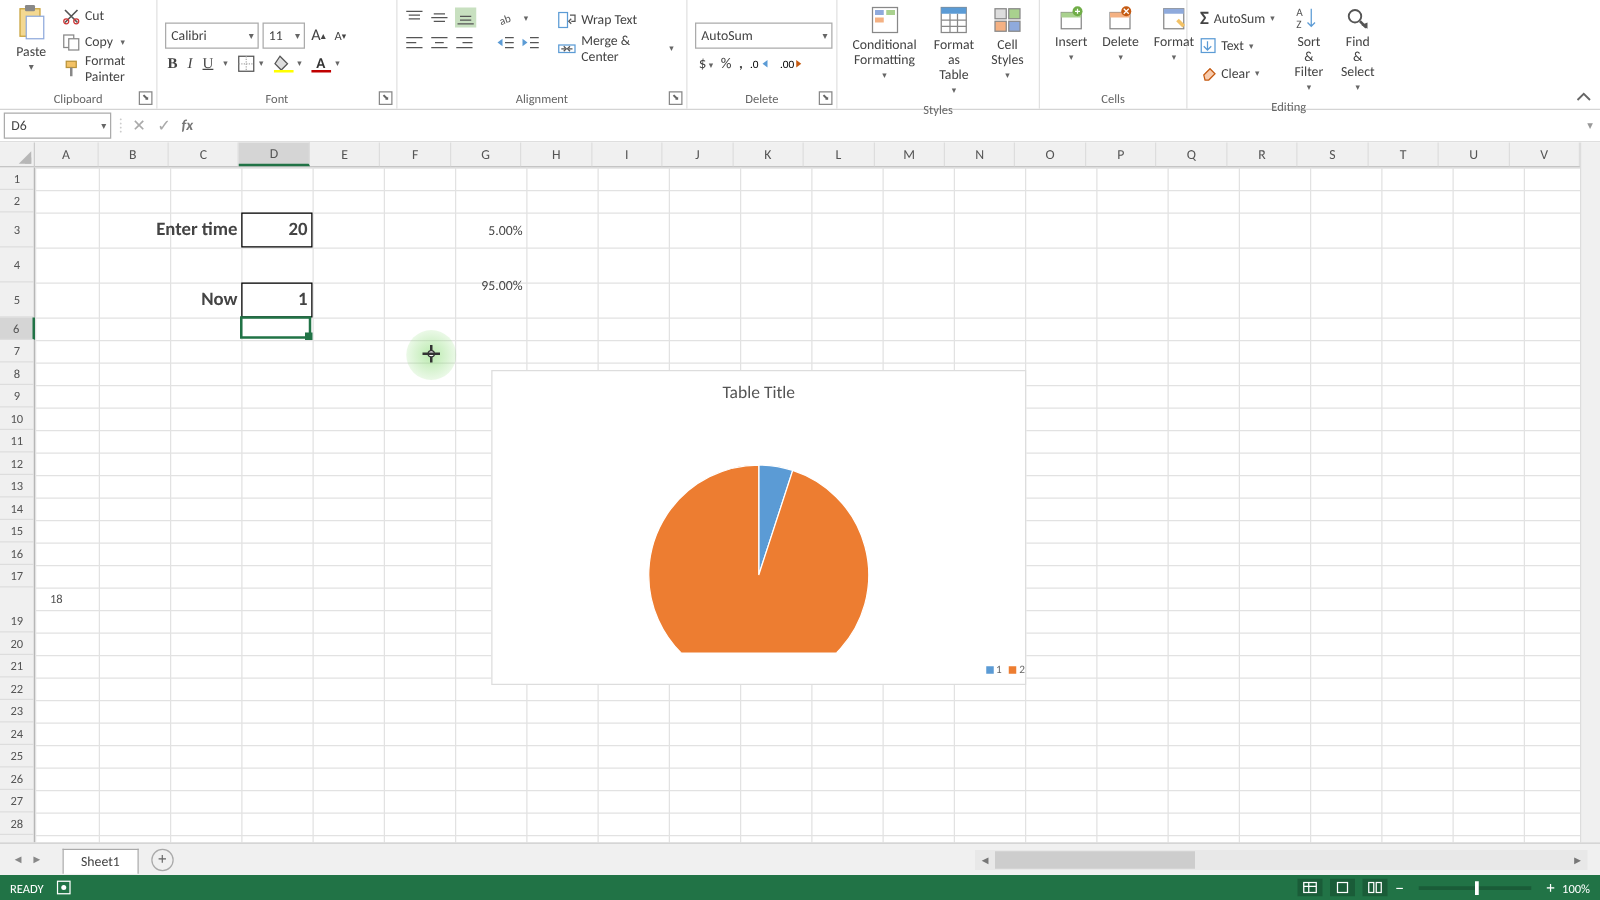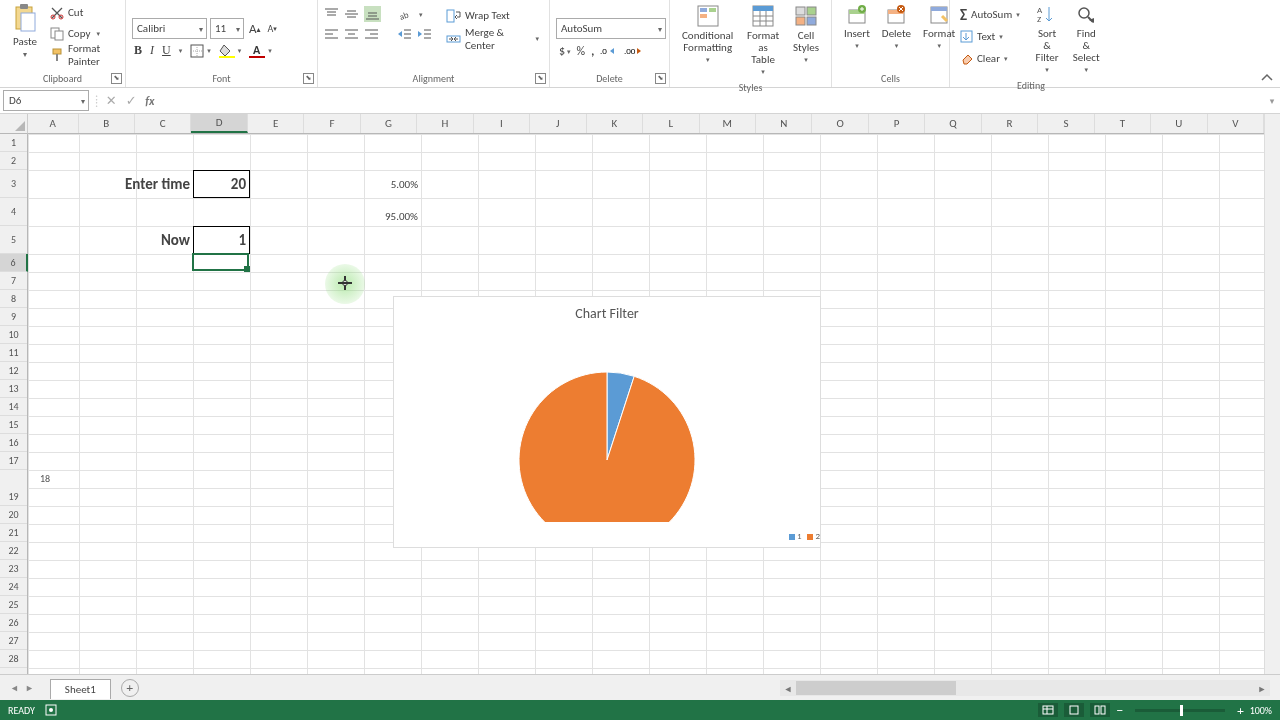--- a/index.html
+++ b/index.html
@@ -582,28 +582,28 @@
       <div class="gl-h" style="top: 462px;"></div>
       <div class="gl-h" style="top: 480px;"></div>
       <div class="gl-h" style="top: 498px;"></div>
       <div class="gl-h" style="top: 516px;"></div>
       <div class="gl-h" style="top: 534px;"></div>
       <div class="cell bold r" style="left: 51px; top: 36px; width: 114px; height: 28px;">Enter time</div>
       <div class="cell bold r boxed" style="left: 165px; top: 36px; width: 57px; height: 28px;">20</div>
       <div class="cell bold r" style="left: 108px; top: 92px; width: 57px; height: 28px;">Now</div>
       <div class="cell bold r boxed" style="left: 165px; top: 92px; width: 57px; height: 28px;">1</div>
       <div class="cell r" style="left: 336px; top: 36px; width: 57px; height: 28px;">5.00%</div>
-      <div class="cell r" style="left: 336px; top: 68px; width: 57px; height: 28px;">95.00%</div>
+      <div class="cell r" style="left: 336px; top: 80px; width: 57px; height: 28px;">95.00%</div>
       <div class="cursor-cell" style="left: 164px; top: 119px; width: 57px; height: 18px;"></div>
       <div class="highlight" style="left: 297px; top: 130px;"></div>
       <div class="crosshair" style="left: 310px; top: 142px;">
         <span class="c"></span>
       </div>
       <div class="chart" style="left: 365px; top: 162px; width: 428px; height: 252px;">
-        <div class="chart-title">Chart Filter</div>
+        <div class="chart-title">Table Title</div>
 <svg class="pie" width="420" height="190">
           <path d="M210 128 L210 40 A88 88 0 0 1 237.19349550499538 44.307026566026494 Z" fill="#5b9bd5" stroke="#fff" stroke-width="1"></path>
           <path d="M210 128 L237.19349550499538 44.307026566026494 A88 88 0 1 1 209.99999999999997 40 Z" fill="#ed7d31" stroke="#fff" stroke-width="1"></path>
         </svg>
 <div class="legend"><span class="sw" style="background:#5b9bd5"></span>1<span class="sw" style="background:#ed7d31"></span>2</div>
       </div>
     </div>
  <div class="vscroll"></div>
 </div>
 

